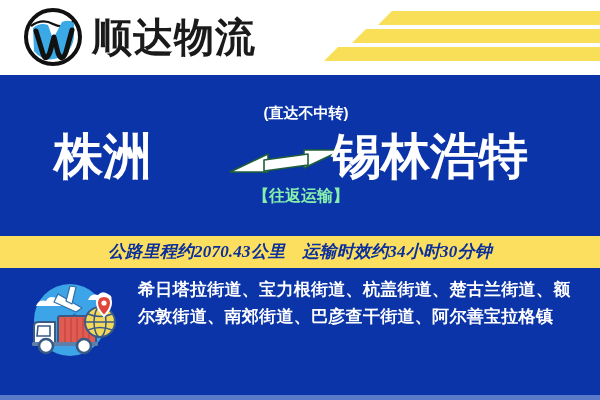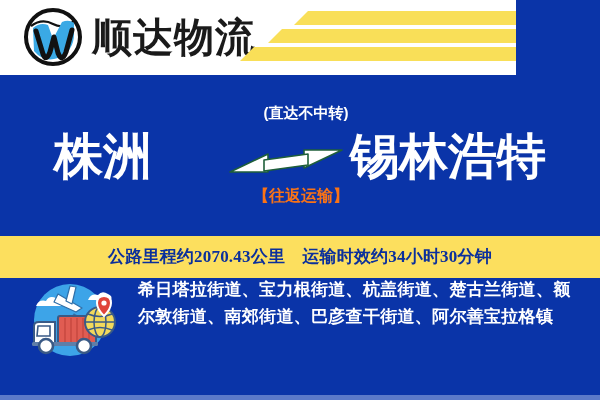--- a/index.html
+++ b/index.html
@@ -15,21 +15,21 @@
     width: 600px;
     height: 400px;
     overflow: hidden;
     background: #0a34a8;
   }
 
   
   .header {
     position: absolute;
     left: 0; top: 0;
-    width: 516px;
+    width: 600px;
     height: 75px;
     background: #ffffff;
     overflow: hidden;
   }
   .logo-block {
     position: absolute;
     left: 22px; top: 6px;
     display: flex;
     align-items: center;
     gap: 8px;
@@ -108,21 +108,21 @@
     position: absolute;
     font-family: "Liberation Serif", "DejaVu Serif", serif;
     font-weight: bold;
     font-size: 49px;
     line-height: 56px;
     color: #ffffff;
     white-space: nowrap;
     top: 25px;
   }
   .city-origin { left: 54px; }
-  .city-dest   { left: 350px; }
+  .city-dest   { left: 332px; }
 
   .arrow-wrap {
     position: absolute;
     left: 228px; top: 40px;
     width: 116px;
     height: 34px;
   }
   .note-top {
     position: absolute;
     left: 246px; top: 0;
@@ -137,34 +137,35 @@
   }
   .note-bottom {
     position: absolute;
     left: 236px; top: 82px;
     width: 130px;
     text-align: center;
     font-family: Liberation Serif, serif;
     font-weight: bold;
     font-size: 16px;
     line-height: 19px;
-    color: #f97316;
+    color: #86efac;
     white-space: nowrap;
   }
 
   
   .yellow-band {
     position: absolute;
     left: 0; top: 236px;
     width: 600px;
-    height: 42px;
+    height: 32px;
     background: #fcdf5e;
     display: flex;
     align-items: center;
     justify-content: center;
+    font-style: italic;
   }
   .band-text {
     font-family: "Liberation Serif", "DejaVu Serif", serif;
     font-weight: bold;
     font-size: 17px;
     line-height: 20px;
     color: #0a2f9c;
     white-space: nowrap;
     letter-spacing: 0.2px;
   }

